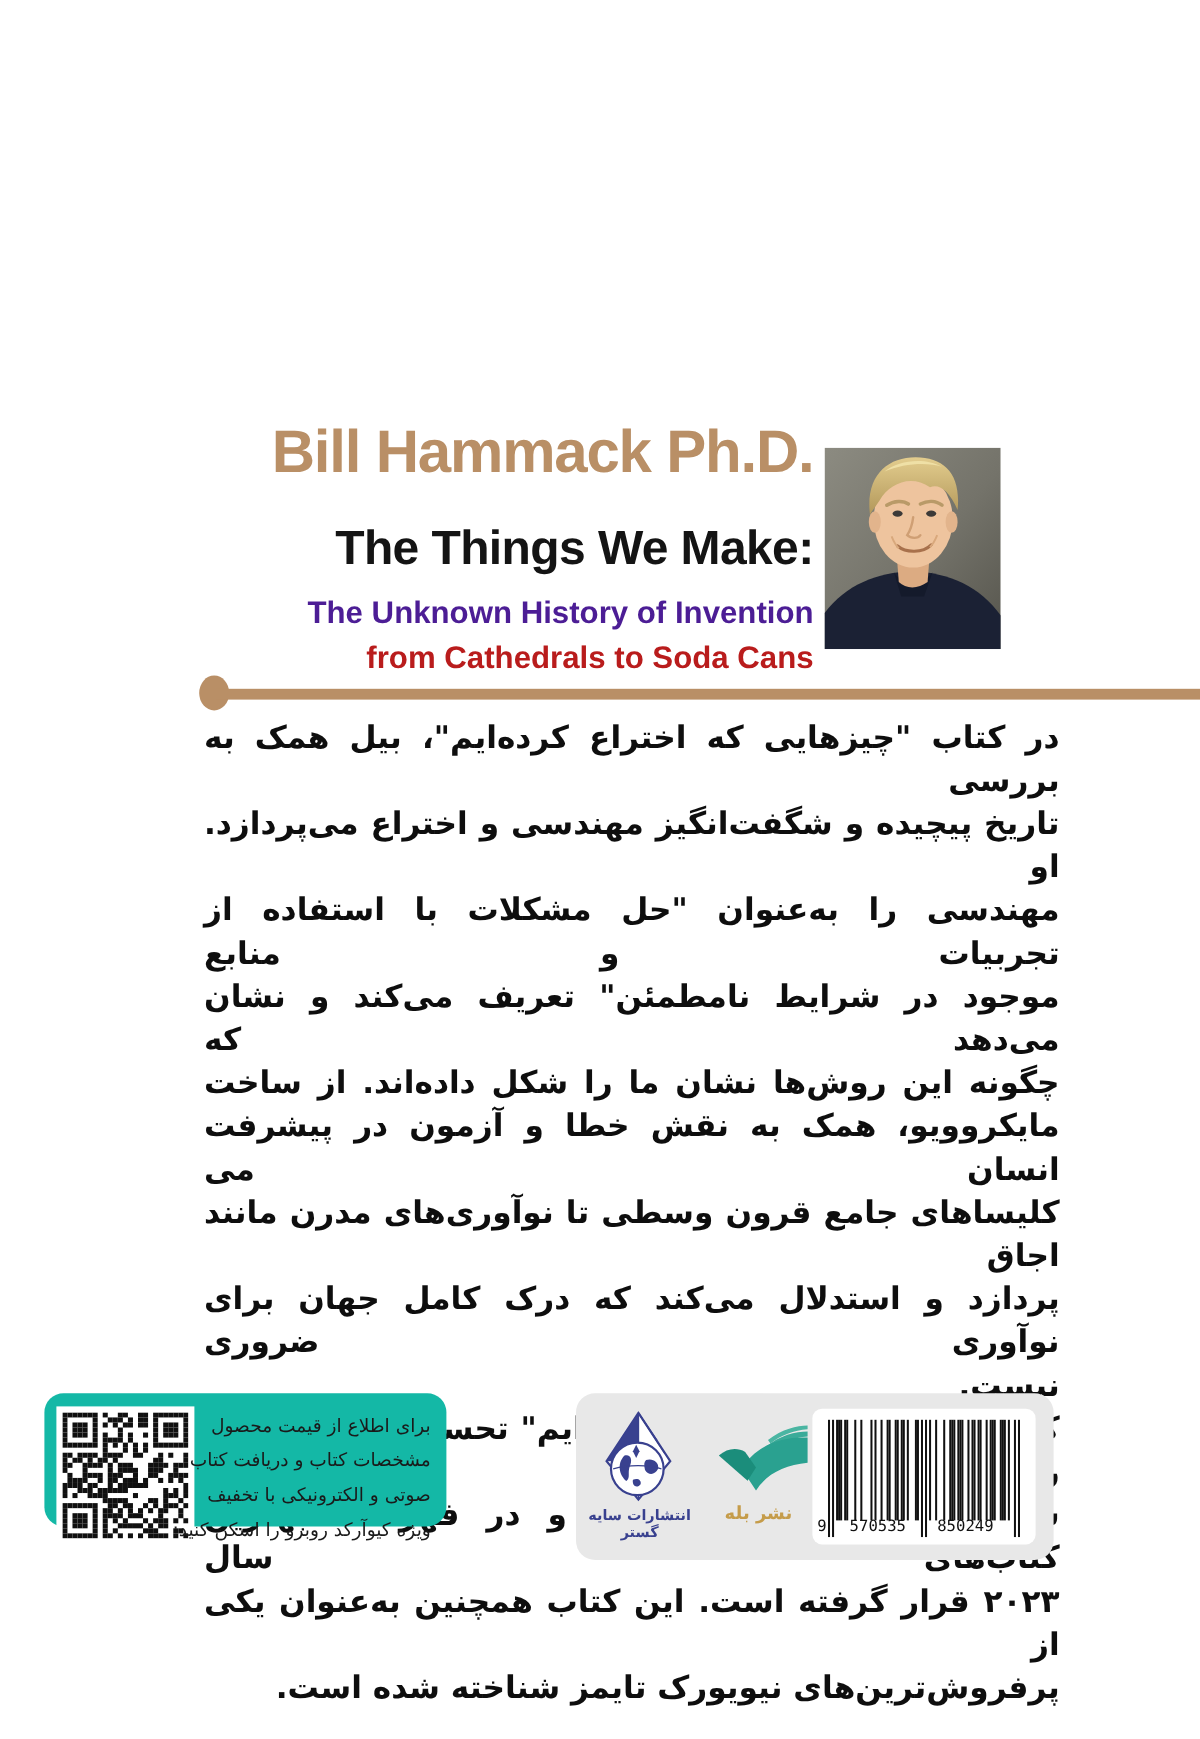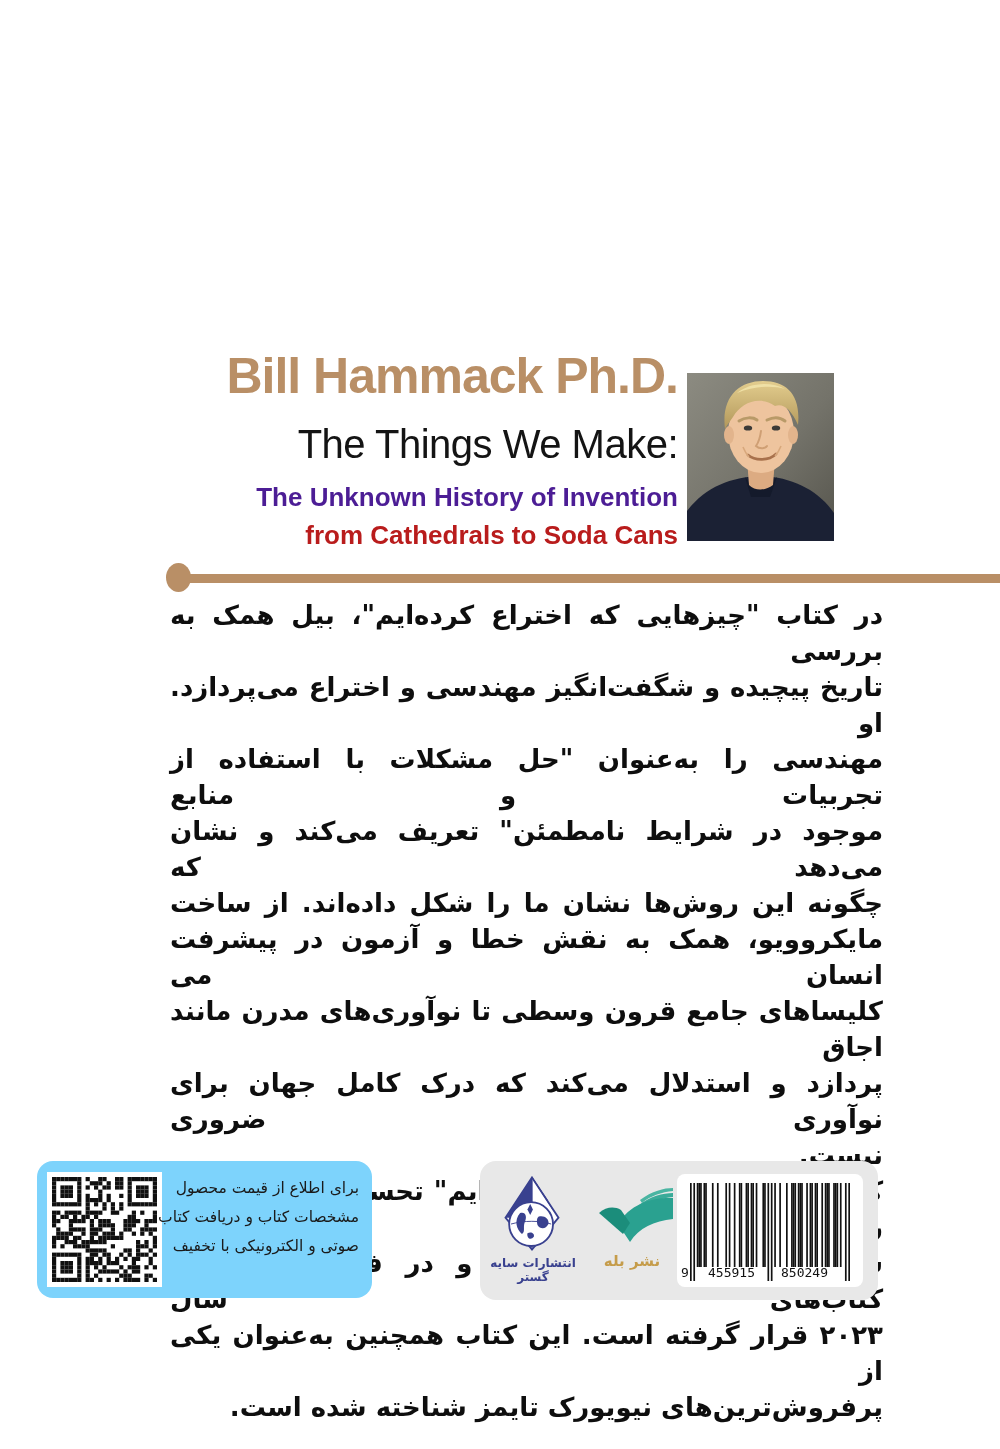--- a/index.html
+++ b/index.html
@@ -2,41 +2,41 @@
 <html lang="fa"><head>
 <meta charset="utf-8">
 <style>
   html,body{margin:0;padding:0;background:#fff;}
   .page{position:relative;width:1000px;height:1449px;background:#ffffff;overflow:hidden;
         font-family:"Liberation Sans","DejaVu Sans",sans-serif;}
 
   
   .header-block{position:absolute;top:350px;right:322px;text-align:right;white-space:nowrap;}
   .author-name{font-size:50px;font-weight:700;letter-spacing:-1px;color:#b98f66;line-height:52px;margin-left:12px;}
-  .book-title{font-size:40px;font-weight:400;letter-spacing:-0.5px;color:#141414;line-height:42px;margin-top:21px;}
+  .book-title{font-size:40px;font-weight:700;letter-spacing:-0.5px;color:#141414;line-height:42px;margin-top:34px;}
   .book-subtitle{font-size:26px;font-weight:700;color:#4c1d95;line-height:36px;margin-top:14px;}
   .book-subtitle2{font-size:26px;font-weight:700;color:#b91c1c;line-height:36px;margin-top:2px;}
 
   
   .photo{position:absolute;left:687px;top:373px;width:147px;height:168px;overflow:hidden;}
   .photo svg{display:block;}
 
   
   .divider-dot{position:absolute;left:166px;top:563px;width:25px;height:29px;border-radius:50%;background:#b98f66;}
   .divider-line{position:absolute;left:180px;right:0;top:574px;height:9px;background:#b98f66;}
 
   
   .body-text{position:absolute;top:597px;right:117px;width:713px;direction:rtl;
              font-family:"DejaVu Sans",sans-serif;font-size:26px;font-weight:700;
              color:#0e0e0e;line-height:36px;text-align:right;}
   .pline{text-align:justify;text-align-last:justify;}
   .pline.end{text-align-last:right;}
 
   
-  .qr-panel{position:absolute;left:37px;top:1161px;width:335px;height:137px;background:#7dd3fc;border-radius:16px;}
+  .qr-panel{position:absolute;left:37px;top:1161px;width:335px;height:111px;background:#14b8a6;border-radius:16px;}
   .qr-white{position:absolute;left:10px;top:11px;width:115px;height:115px;background:#ffffff;}
   .qr-white svg{position:absolute;left:5px;top:5px;}
   .qr-lines{position:absolute;right:13px;top:13px;direction:rtl;text-align:right;
             font-family:"DejaVu Sans",sans-serif;font-size:15.5px;color:#1a1a1a;line-height:29px;}
 
   .pub-panel{position:absolute;left:480px;top:1161px;width:398px;height:139px;background:#e8e8e8;border-radius:16px;}
   .sayeh-logo{position:absolute;left:20px;top:15px;width:64px;height:76px;}
   .sayeh-label{position:absolute;left:2px;top:95px;width:102px;text-align:center;direction:rtl;
                font-family:"DejaVu Sans",sans-serif;font-size:12px;font-weight:700;color:#39418f;}
   .baleh-logo{position:absolute;left:110px;top:25px;width:84px;height:60px;}
@@ -458,20 +458,21 @@
           <rect x="19" y="24" width="1" height="1" fill="#101010"></rect>
           <rect x="20" y="24" width="1" height="1" fill="#101010"></rect>
           <rect x="22" y="24" width="1" height="1" fill="#101010"></rect>
           <rect x="24" y="24" width="1" height="1" fill="#101010"></rect>
         </svg>
     </div>
     <div class="qr-lines">
         <div class="qline">برای اطلاع از قیمت محصول</div>
         <div class="qline">مشخصات کتاب و دریافت کتاب</div>
         <div class="qline">صوتی و الکترونیکی با تخفیف</div>
+        <div class="qline">ویژه کیوآرکد روبرو را اسکن کنید:</div>
       </div>
   </div>
 
   <div class="pub-panel">
 
     <div class="sayeh-logo">
       <svg width="64" height="76" viewBox="0 0 70 82" xmlns="http://www.w3.org/2000/svg">
         <polygon points="35,1 64,45 35,80 6,45" fill="#ffffff" stroke="#39418f" stroke-width="2"></polygon>
         <polygon points="35,1 6,45 35,45" fill="#39418f"></polygon>
         <line x1="35" y1="1" x2="35" y2="80" stroke="#39418f" stroke-width="1.4"></line>
@@ -542,19 +543,19 @@
           <rect x="82" y="0" width="1" height="42" fill="#111"></rect>
           <rect x="85" y="0" width="1" height="42" fill="#111"></rect>
           <rect x="86" y="0" width="1" height="42" fill="#111"></rect>
           <rect x="87" y="0" width="1" height="42" fill="#111"></rect>
           <rect x="89" y="0" width="1" height="42" fill="#111"></rect>
           <rect x="92" y="0" width="1" height="49" fill="#111"></rect>
           <rect x="94" y="0" width="1" height="49" fill="#111"></rect>
         </svg>
       <div class="barcode-digits">
         <span class="bd1">9</span>
-        <span class="bd2">455915</span>
+        <span class="bd2">570535</span>
         <span class="bd3">850249</span>
       </div>
     </div>
   </div>
 
 </div>
 
 </body></html>

